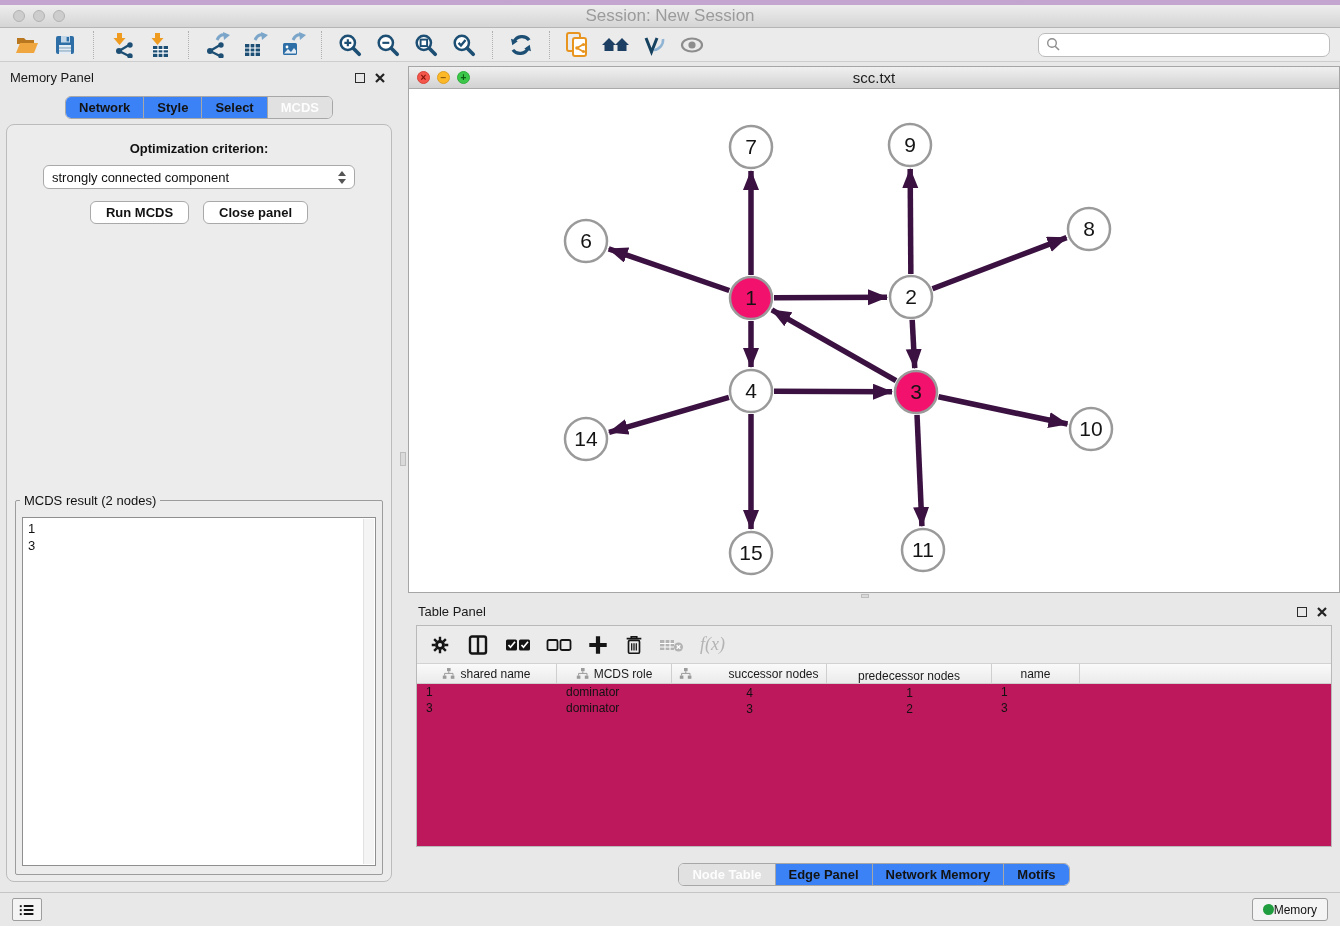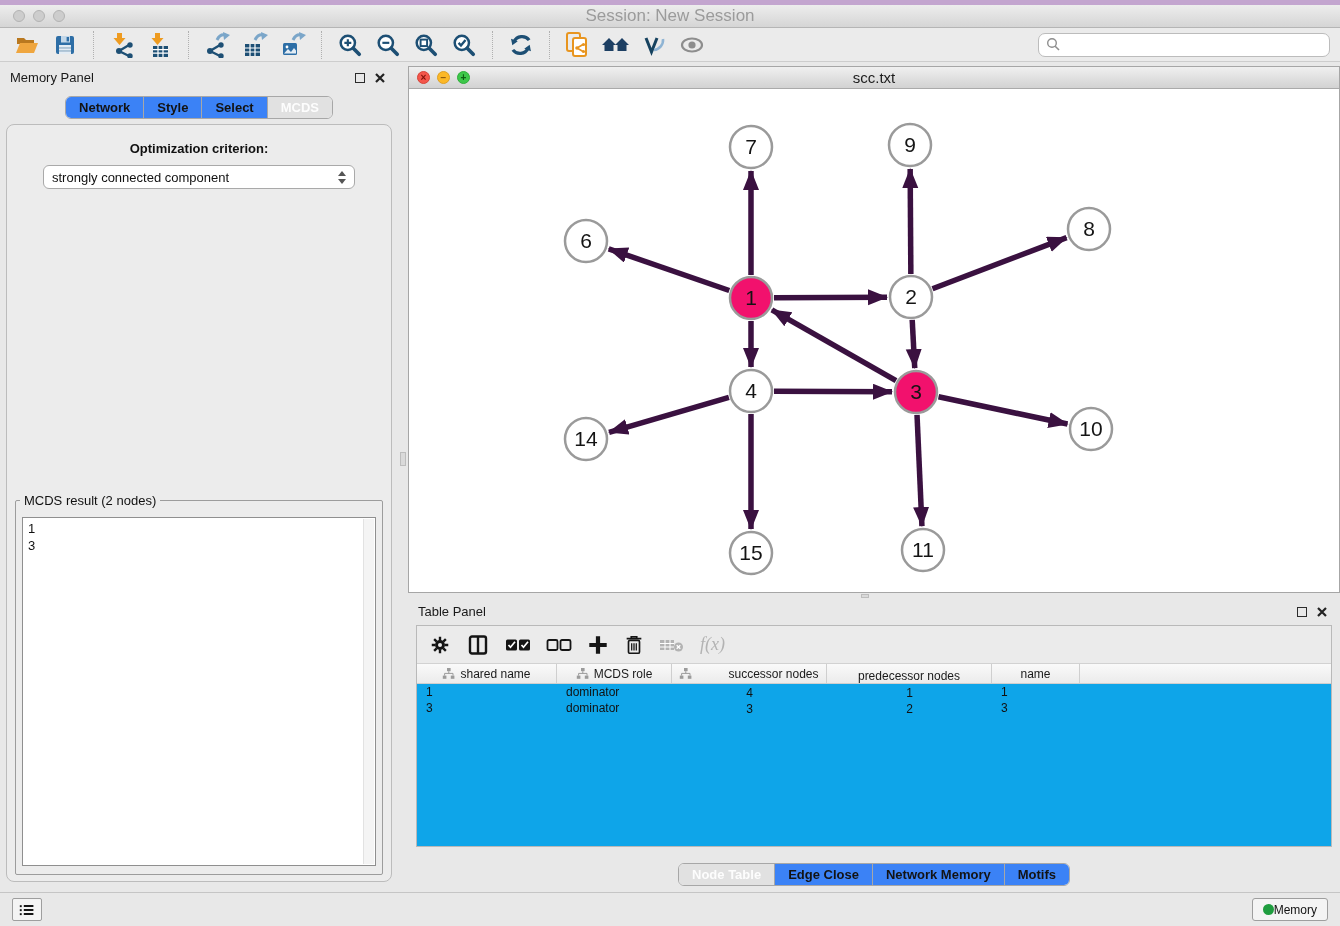--- a/index.html
+++ b/index.html
@@ -95,21 +95,21 @@
   .nlight.red { background:#f4564b; color:#801109; border:1px solid #d64338; }
   .nlight.yellow { background:#fcb827; color:#8d5a12; border:1px solid #dfa023; }
   .nlight.green { background:#3dc74a; color:#0d5e13; border:1px solid #2fae3a; }
   .net-title { flex:1; text-align:center; font-size:15px; color:#1c1c1c; }
   .canvas { height:503px; background:#fff; }
 
   
   .table-panel { flex:1; position:relative; }
   .tp-header { display:flex; align-items:center; padding:5px 12px 0 10px; }
   .table-box { position:absolute; left:8px; right:8px; top:26px; height:222px;
-               background:#0ea5e9; border:1px solid #b9b9b9; }
+               background:#be185d; border:1px solid #b9b9b9; }
   .tb-toolbar { height:38px; background:#ebebeb; border-bottom:1px solid #d2d2d2;
                 display:flex; align-items:center; padding:0 12px; gap:15px; }
   .tb-btn { background:none; border:none; padding:0; display:flex; align-items:center; justify-content:center; }
   .fx { font-family:"Liberation Serif", serif; font-style:italic; font-size:18px; color:#b3b3b3; }
   .thead { display:flex; height:20px; background:linear-gradient(#fafafa,#ebebeb);
            border-bottom:1px solid #cfcfcf; }
   .th { display:flex; align-items:center; justify-content:center; gap:5px; font-size:12px; color:#1a1a1a;
         border-right:1px solid #cfcfcf; }
   .tr { display:flex; height:16px; }
   .td { font-size:12px; color:#111; padding:0 9px; display:flex; align-items:center; }
@@ -311,20 +311,24 @@
       </div>
       <div class="cp-frame">
         <div class="opt-label">Optimization criterion:</div>
         <div class="select-box">
           <span>strongly connected component</span>
           <span class="stepper">
             <span class="tri-up"></span>
               <span class="tri-down"></span>
           </span>
         </div>
+        <div class="btn-row">
+          <button class="mac-btn">Run MCDS</button>
+          <button class="mac-btn">Close panel</button>
+        </div>
         <fieldset class="result-group">
           <legend>MCDS result (2 nodes)</legend>
           <div class="result-area" id="result-area">1
 3
             <span class="result-scroll"></span>
           </div>
         </fieldset>
       </div>
     </div>
 
@@ -554,21 +558,21 @@
                 <div class="td right" style="width: 155px;">3</div>
                 <div class="td right" style="width: 165px;">2</div>
                 <div class="td" style="width: 88px;">3</div>
               </div>
             </div>
         </div>
 
         <div class="bottom-tabs">
           <div class="seg" id="bottom-tabs">
               <div class="seg-item selected">Node Table</div>
-              <div class="seg-item">Edge Close</div>
+              <div class="seg-item">Edge Panel</div>
               <div class="seg-item">Network Memory</div>
               <div class="seg-item">Motifs</div>
             </div>
         </div>
       </div>
     </div>
   </div>
 
   <div class="statusbar">
     <button class="list-btn">

